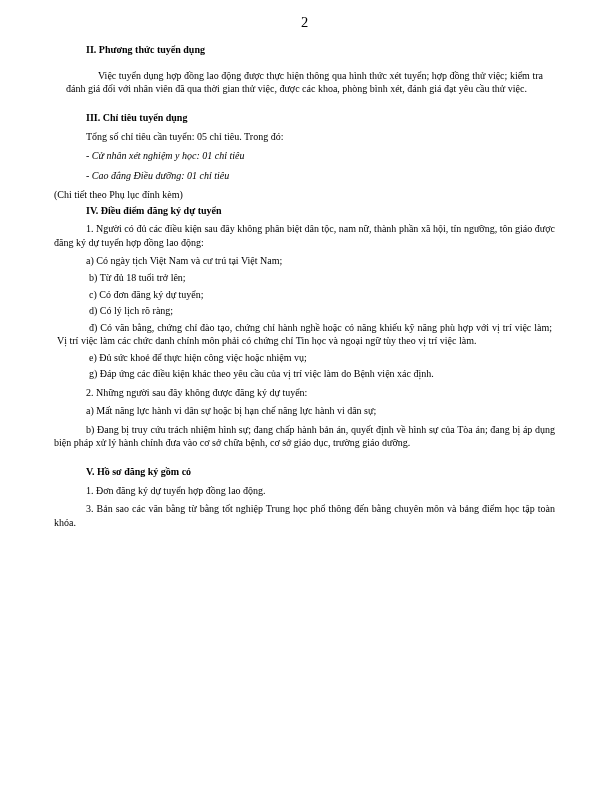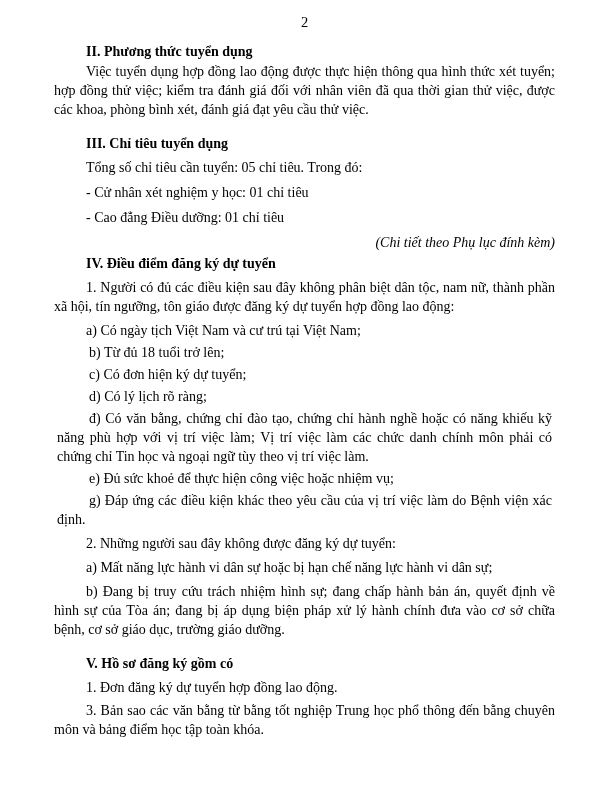--- a/index.html
+++ b/index.html
@@ -21,50 +21,50 @@
     box-sizing: border-box;
     padding: 14px 54px 0 54px;
   }
   .page-number {
     text-align: center;
     font-size: 14.5px;
     line-height: 1.2;
     margin: 0 0 12px 0;
   }
   .body-block {
-    font-size: 14px;
+    font-size: 10px;
     line-height: 1.355;
     text-align: justify;
   }
   .heading {
     font-weight: bold;
     text-indent: 32px;
     margin: 2px 0 1px 0;
   }
   .para {
     text-indent: 32px;
-    margin: 0;
+    margin: 12px;
   }
   .para-tight {
     text-indent: 32px;
     margin: 3px;
   }
   .para-spaced {
     text-indent: 32px;
     margin: 5px 0 0 0;
   }
   .center-italic {
-    text-align: right;
-    font-style: italic;
+    text-align: left;
     margin: 6px 0 2px 0;
     text-indent: 0;
   }
   .dash-item {
     text-indent: 32px;
     margin: 6px 0 0 0;
+    font-style: italic;
   }
   .gap-small { margin-top: 15px; }
 </style>
 </head>
 <body>
 
 <div class="page">
 
   <div class="page-number">2</div>
 
@@ -76,21 +76,21 @@
     <p class="heading gap-small">III. Chỉ tiêu tuyển dụng</p>
     <p class="para-spaced">Tổng số chỉ tiêu cần tuyển: 05 chỉ tiêu. Trong đó:</p>
     <p class="dash-item">- Cử nhân xét nghiệm y học:  01 chỉ tiêu</p>
     <p class="dash-item">- Cao đẳng Điều dưỡng: 01 chỉ tiêu</p>
     <p class="center-italic">(Chi tiết theo Phụ lục đính kèm)</p>
 
     <p class="heading">IV. Điều điểm đăng ký dự tuyển</p>
     <p class="para-spaced">1. Người có đủ các điều kiện sau đây không phân biệt dân tộc, nam nữ, thành phần xã hội, tín ngưỡng, tôn giáo được đăng ký dự tuyển hợp đồng lao động:</p>
     <p class="para-spaced">a) Có ngày tịch Việt Nam và cư trú tại Việt Nam;</p>
     <p class="para-tight">b) Từ đủ 18 tuổi trở lên;</p>
-    <p class="para-tight">c) Có đơn hiện ký dự tuyển;</p>
+    <p class="para-tight">c) Có đơn đăng ký dự tuyển;</p>
     <p class="para-tight">d) Có lý lịch rõ ràng;</p>
     <p class="para-tight">đ) Có văn bằng, chứng chỉ đào tạo, chứng chỉ hành nghề hoặc có năng khiếu kỹ năng phù hợp với vị trí việc làm; Vị trí việc làm các chức danh chính môn phải có chứng chỉ Tin học và ngoại ngữ tùy theo vị trí việc làm.</p>
     <p class="para-tight">e) Đủ sức khoẻ để thực hiện công việc hoặc nhiệm vụ;</p>
     <p class="para-tight">g) Đáp ứng các điều kiện khác theo yêu cầu của vị trí việc làm do Bệnh viện xác định.</p>
     <p class="para-spaced">2. Những người sau đây không được đăng ký dự tuyển:</p>
     <p class="para-spaced">a) Mất năng lực hành vi dân sự hoặc bị hạn chế năng lực hành vi dân sự;</p>
     <p class="para-spaced">b) Đang bị truy cứu trách nhiệm hình sự; đang chấp hành bản án, quyết định về hình sự của Tòa án; đang bị áp dụng biện pháp xử lý hành chính đưa vào cơ sở chữa bệnh, cơ sở giáo dục, trường giáo dưỡng.</p>
 
     <p class="heading gap-small">V. Hồ sơ đăng ký gồm có</p>
     <p class="para-spaced">1. Đơn đăng ký dự tuyển hợp đồng lao động.</p>

